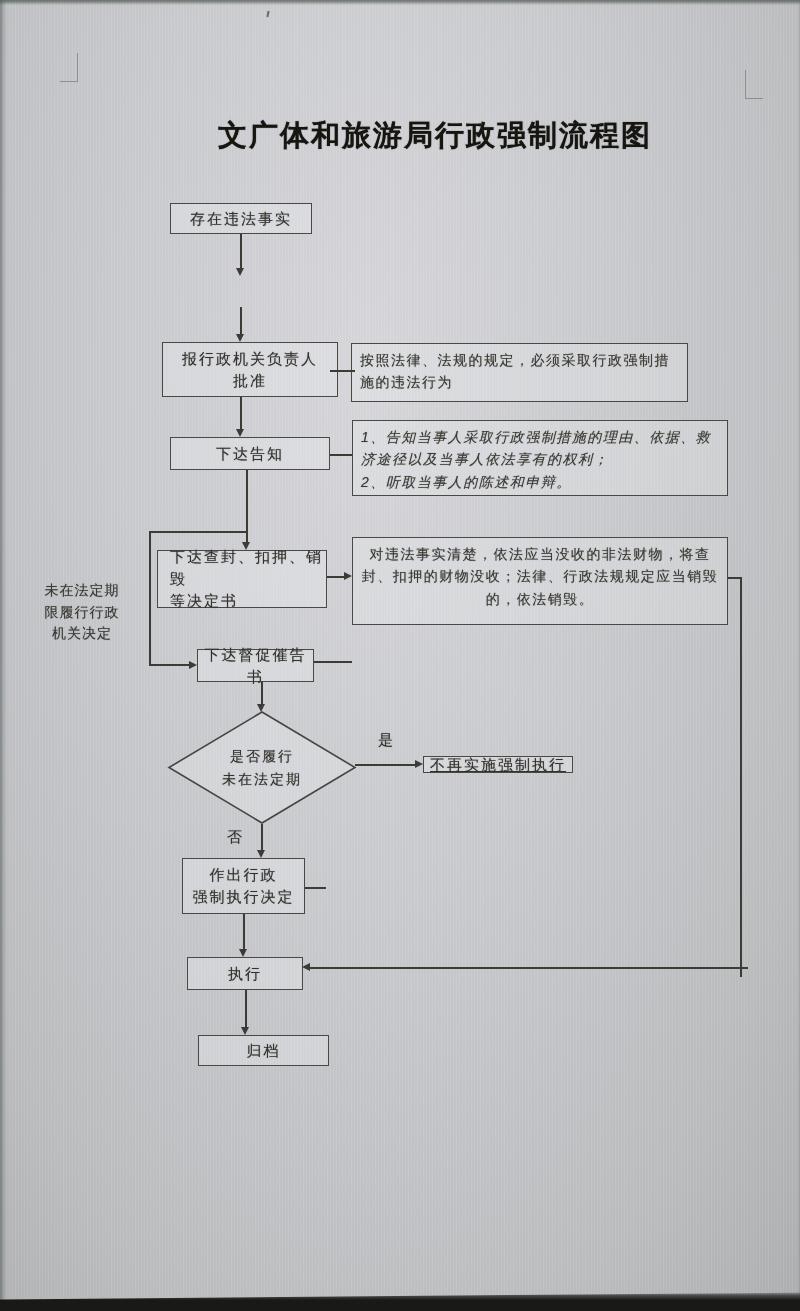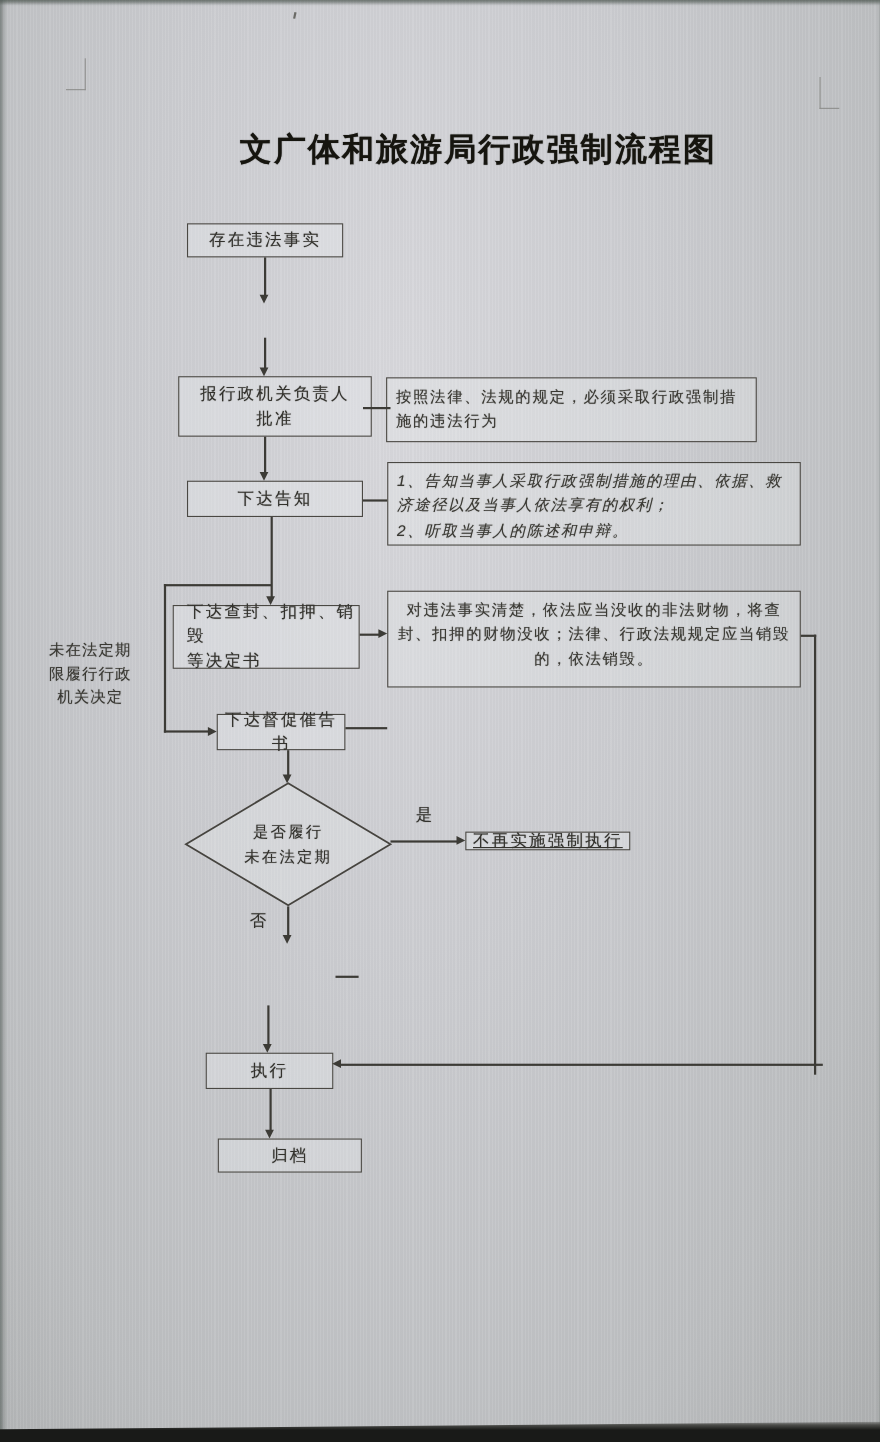--- a/index.html
+++ b/index.html
@@ -93,20 +93,22 @@
 
   <div id="diamond-wrap">
     <svg width="190" height="113">
       <polygon points="95,1 188,56.5 95,112 2,56.5" fill="rgba(236,237,240,0.3)" stroke="#46443f" stroke-width="1.6"></polygon>
     </svg>
     <div id="diamond-label" class="txt">是否履行
 未在法定期</div>
   </div>
 
   <div class="fbox txt" style="left:423px; top:756px; width:150px; height:17px;text-decoration:underline;">不再实施强制执行</div>
+  <div class="fbox txt" style="left:182px; top:858px; width:123px; height:56px;">作出行政
+强制执行决定</div>
   <div class="fbox txt" style="left:187px; top:957px; width:116px; height:33px;">执行</div>
   <div class="fbox txt" style="left:198px; top:1035px; width:131px; height:31px;text-align:right;">归档</div>
 
   <div class="nbox txt" style="left:351px; top:343px; width:337px; height:59px;">按照法律、法规的规定，必须采取行政强制措施的违法行为</div>
   <div class="nbox txt" style="left:352px; top:420px; width:376px; height:76px;font-style:italic;">1、告知当事人采取行政强制措施的理由、依据、救济途径以及当事人依法享有的权利；
 2、听取当事人的陈述和申辩。</div>
   <div class="nbox txt" style="left:352px; top:537px; width:376px; height:88px;text-align:center;">对违法事实清楚，依法应当没收的非法财物，将查封、扣押的财物没收；法律、行政法规规定应当销毁的，依法销毁。</div>
 
   <div class="vline" style="left:240px; top:234px; height:35px;"></div>
   <div class="arr down" style="left:236px; top:268px;"></div>

